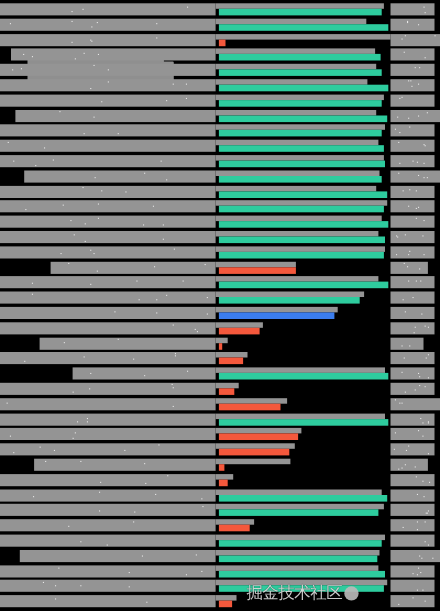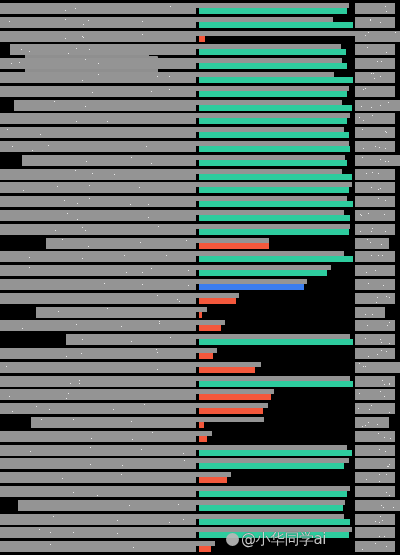--- a/index.html
+++ b/index.html
@@ -637,17 +637,17 @@
         <span class="spark" style="left: 24.1139px; top: 8.43128px;"></span>
       </div>
       <div class="right-row" style="width: 40px; top: 541.2px;">
         <span class="spark" style="left: 31.2789px; top: 5.29964px;"></span>
         <span class="spark" style="left: 7.45116px; top: 7.57384px;"></span>
         <span class="spark" style="left: 20.182px; top: 1.55134px;"></span>
       </div>
     </div>
 
   <div id="watermark">
+    <span>掘金技术社区</span>
     <span class="wm-badge"></span>
-    <span>@小华同学ai</span>
   </div>
 
 </div>
 
 </body></html>

